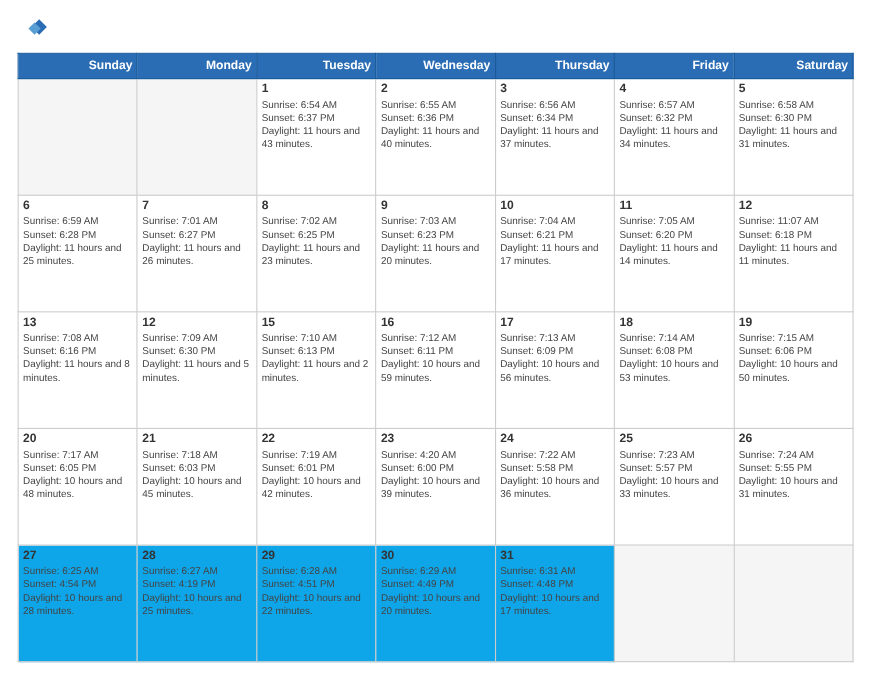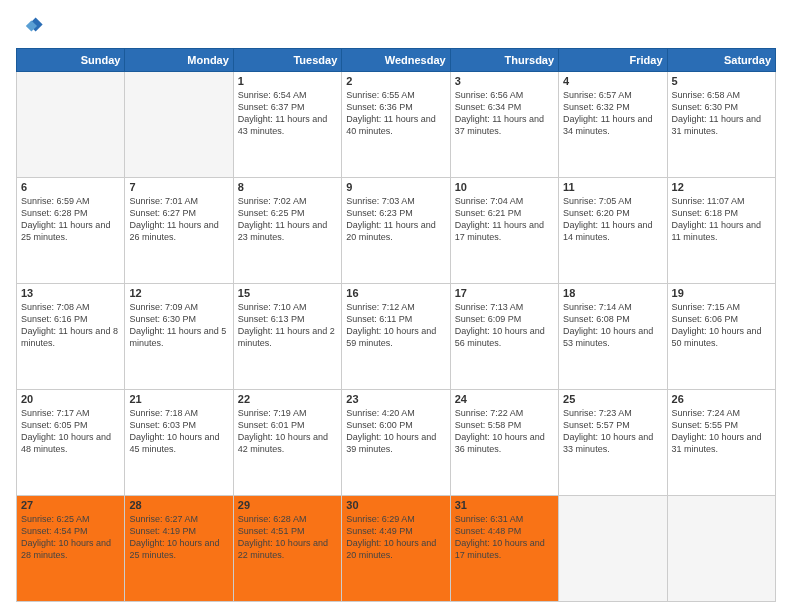--- a/index.html
+++ b/index.html
@@ -90,21 +90,21 @@
       display: block;
       margin-bottom: 2px;
     }
     .cell-line {
       display: block;
       line-height: 1.35;
       color: #444;
       font-size: 9px;
     }
     .row-last td {
-      background: #f97316;
+      background: #0ea5e9;
     }
   </style>
 </head>
 <body>
 
 <div class="page">
   <div class="header">
     <div class="logo">
       <svg class="logo-icon" viewBox="0 0 40 40">
         <polygon points="28,8 38,18 28,28 18,18" fill="#2a6db5"></polygon>

